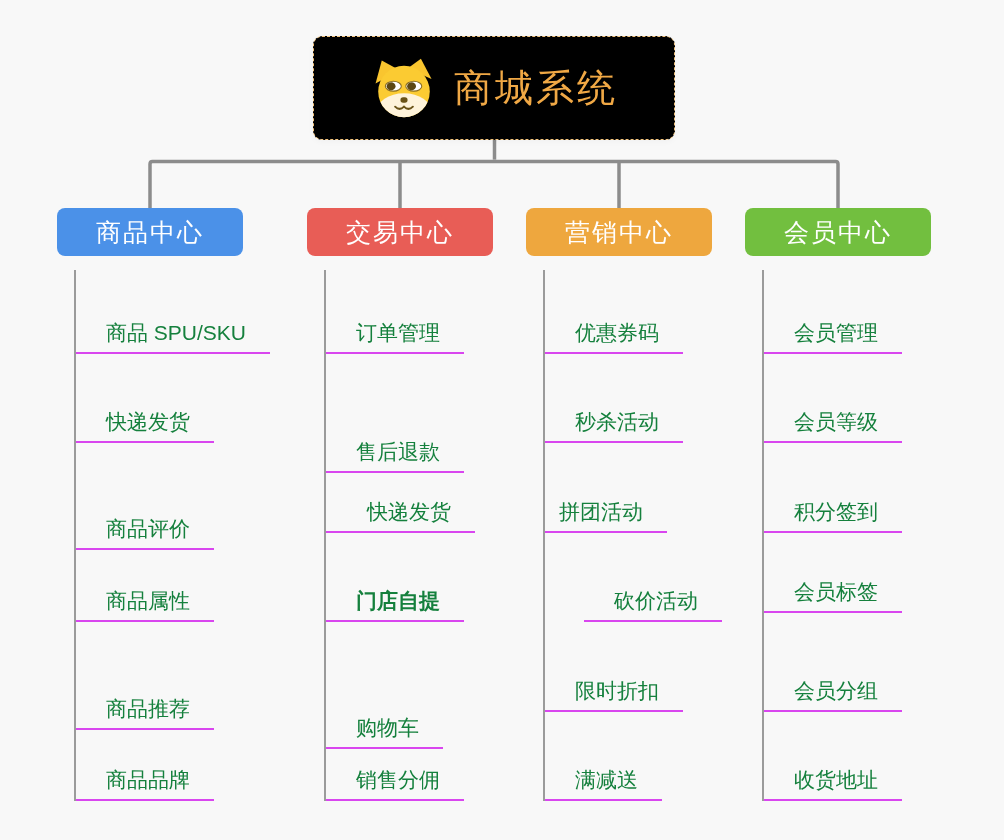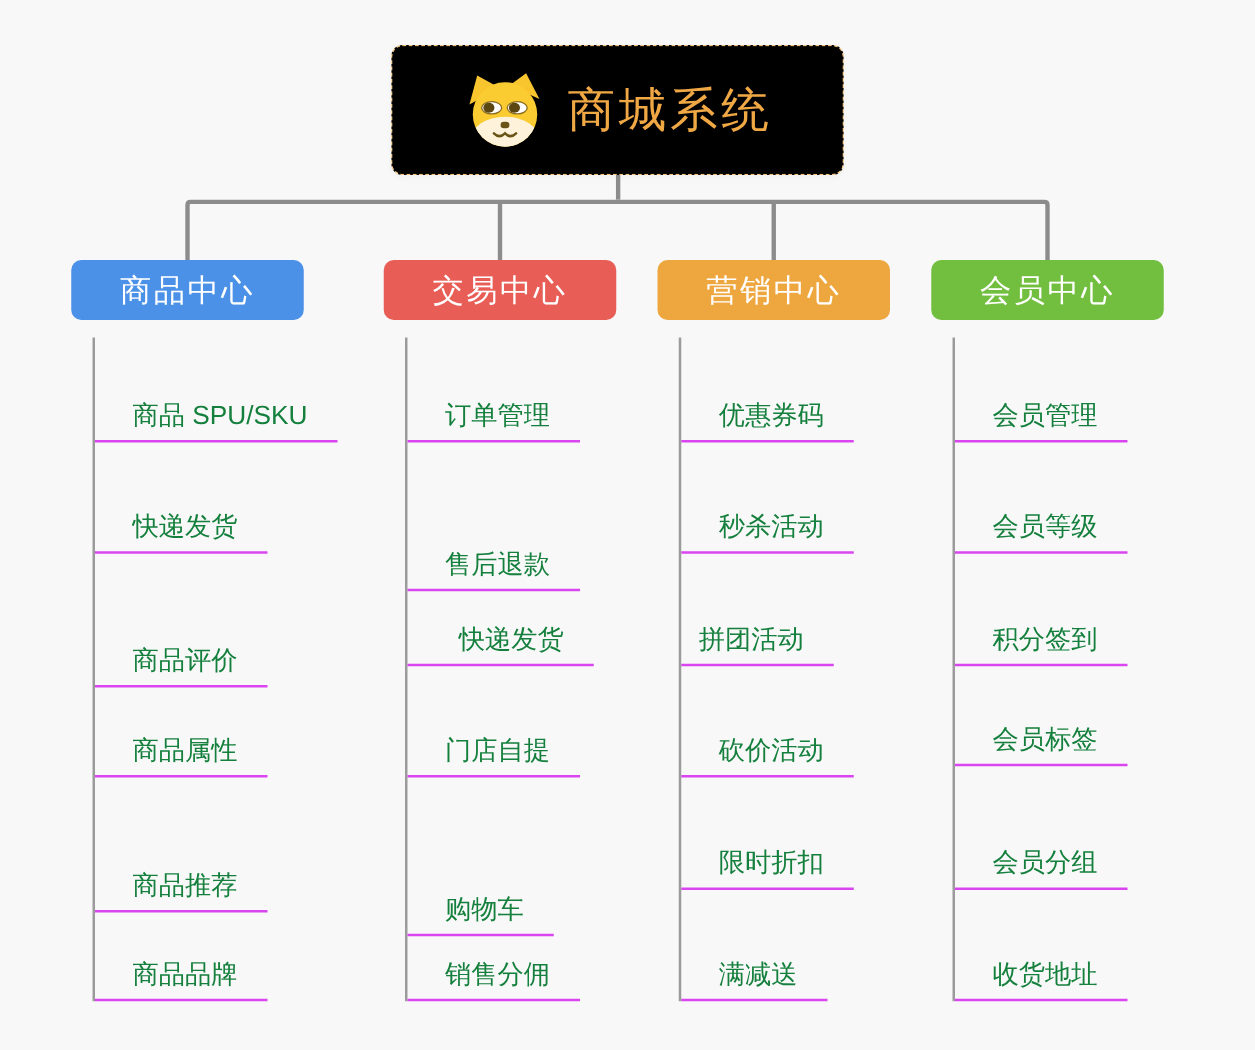--- a/index.html
+++ b/index.html
@@ -109,32 +109,32 @@
         <div class="mm-item" style="top: 420px;">商品推荐</div>
         <div class="mm-item" style="top: 491px;">商品品牌</div>
       </div>
       <div class="branch-box" style="left: 307px; background: rgb(232, 93, 86);">
         <span>交易中心</span>
       </div>
       <div class="branch-items" style="left: 324px;">
         <div class="mm-item" style="top: 44px;">订单管理</div>
         <div class="mm-item" style="top: 133.4px; margin-top: 30px;">售后退款</div>
         <div class="mm-item" style="top: 222.8px; padding-left: 41px;">快递发货</div>
-        <div class="mm-item" style="top: 312.2px;">门店自提</div>
+        <div class="mm-item" style="top: 312.2px; font-weight: bold;">门店自提</div>
         <div class="mm-item" style="top: 408px; margin-top: 31px;">购物车</div>
         <div class="mm-item" style="top: 491px;">销售分佣</div>
       </div>
       <div class="branch-box" style="left: 526px; background: rgb(238, 167, 62);">
         <span>营销中心</span>
       </div>
       <div class="branch-items" style="left: 543px;">
         <div class="mm-item" style="top: 44px;">优惠券码</div>
         <div class="mm-item" style="top: 133.4px;">秒杀活动</div>
         <div class="mm-item" style="top: 222.8px; padding-left: 14px;">拼团活动</div>
-        <div class="mm-item" style="top: 312.2px;">砍价活动</div>
+        <div class="mm-item" style="top: 312.2px; margin-left: 39px;">砍价活动</div>
         <div class="mm-item" style="top: 401.6px;">限时折扣</div>
         <div class="mm-item" style="top: 491px;">满减送</div>
       </div>
       <div class="branch-box" style="left: 745px; background: rgb(114, 191, 63);">
         <span>会员中心</span>
       </div>
       <div class="branch-items" style="left: 762px;">
         <div class="mm-item" style="top: 44px;">会员管理</div>
         <div class="mm-item" style="top: 133.4px;">会员等级</div>
         <div class="mm-item" style="top: 222.8px;">积分签到</div>

